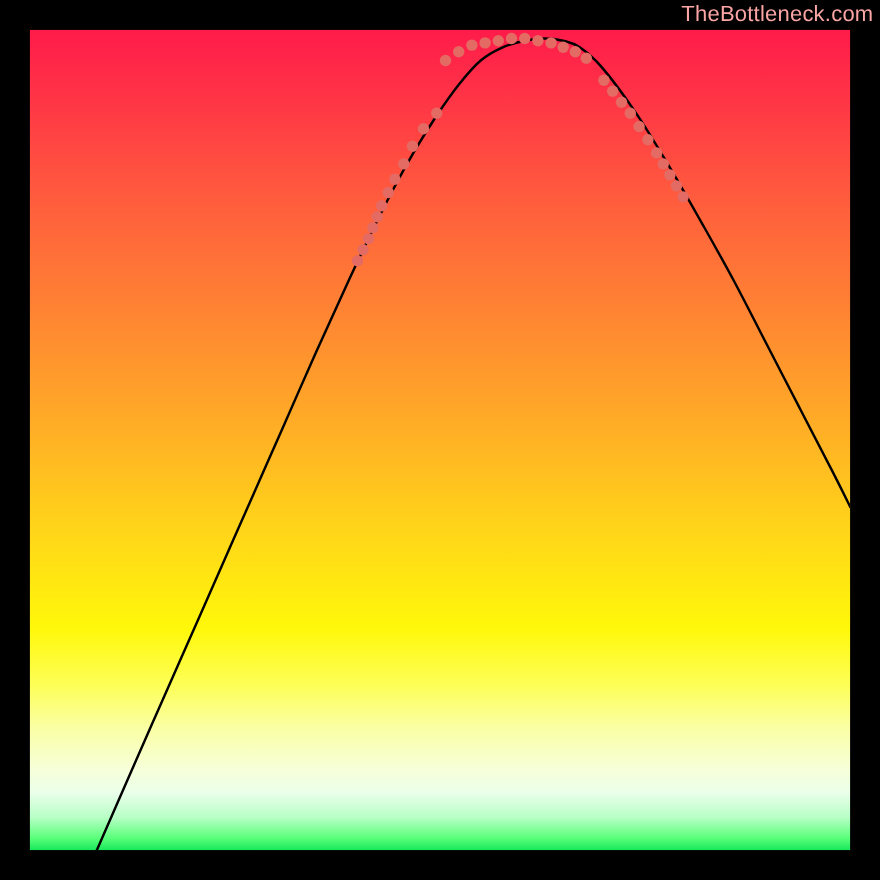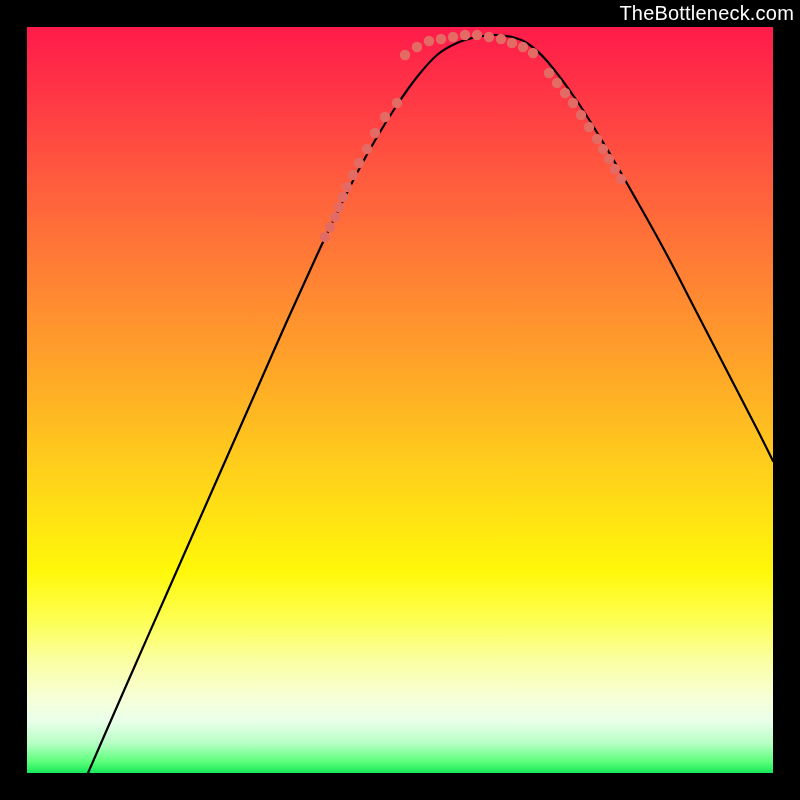--- a/index.html
+++ b/index.html
@@ -43,21 +43,21 @@
   svg.plot {
     position: absolute;
     top: 0; left: 0;
     width: 746px;
     height: 746px;
   }
   .watermark {
     position: absolute;
     top: 2px;
     right: 6px;
-    color: #ffffff;
+    color: #fca5a5;
     font-size: 20px;
     font-weight: 500;
     user-select: none;
     letter-spacing: 0.2px;
   }
 </style>
 </head>
 <body>
 
 <div class="watermark">TheBottleneck.com</div>

